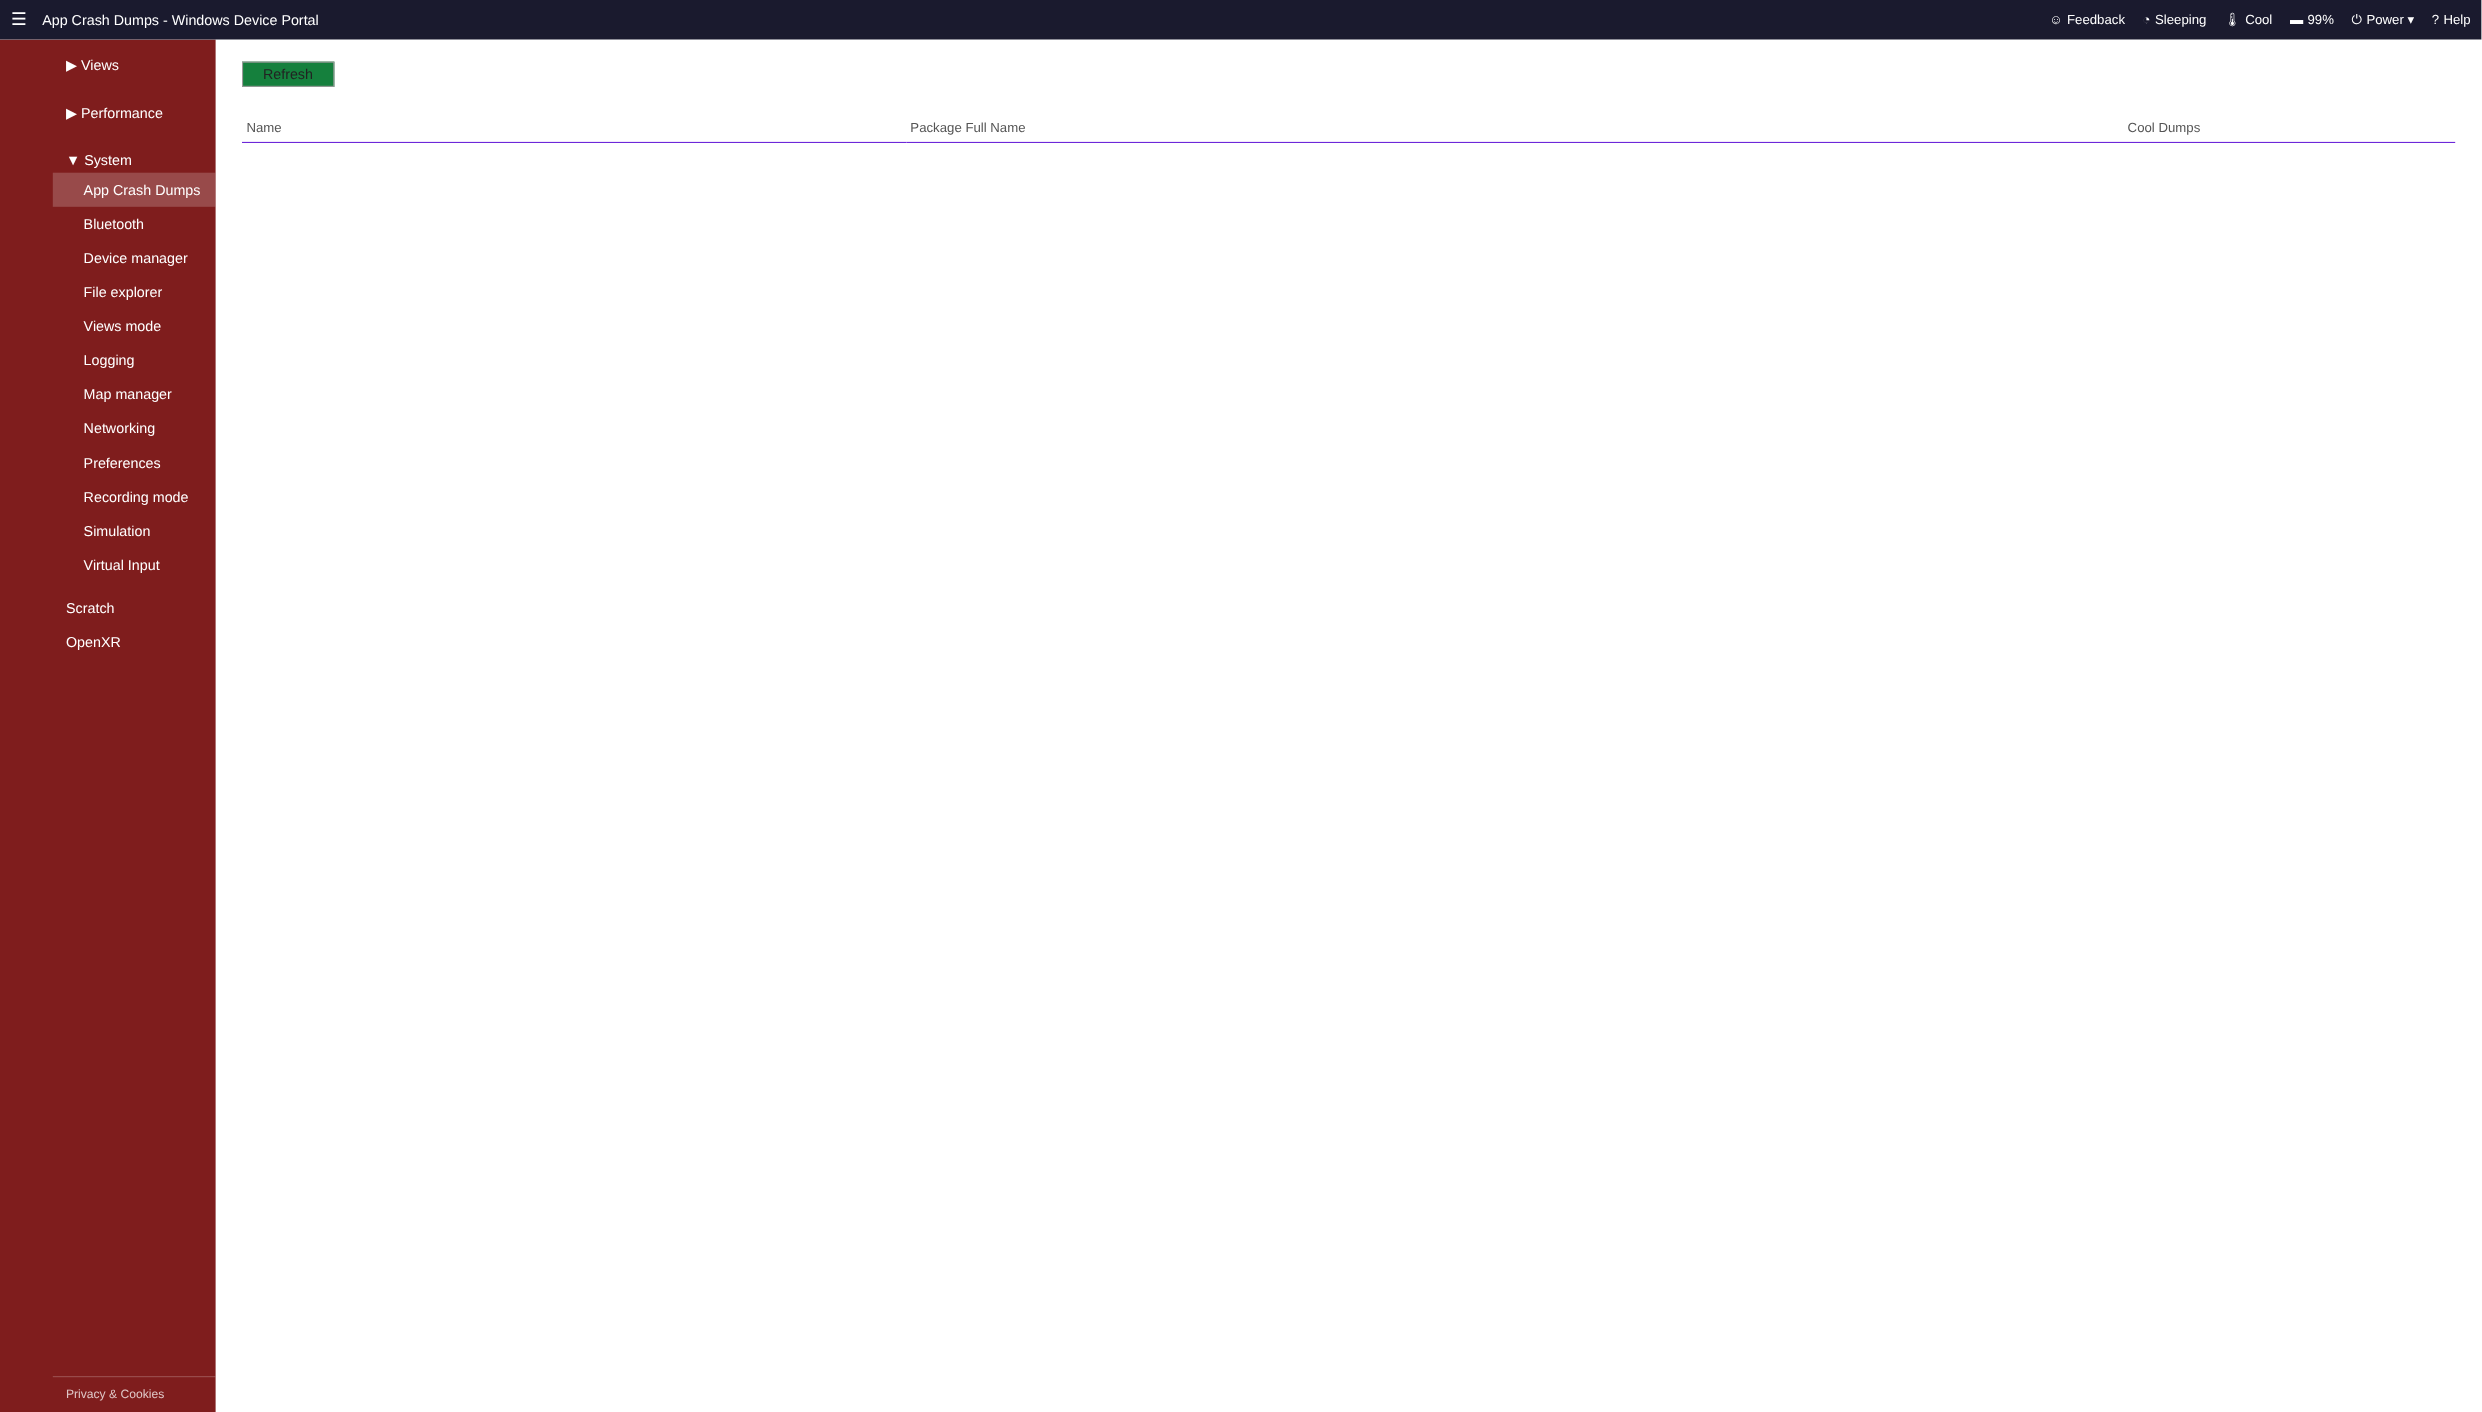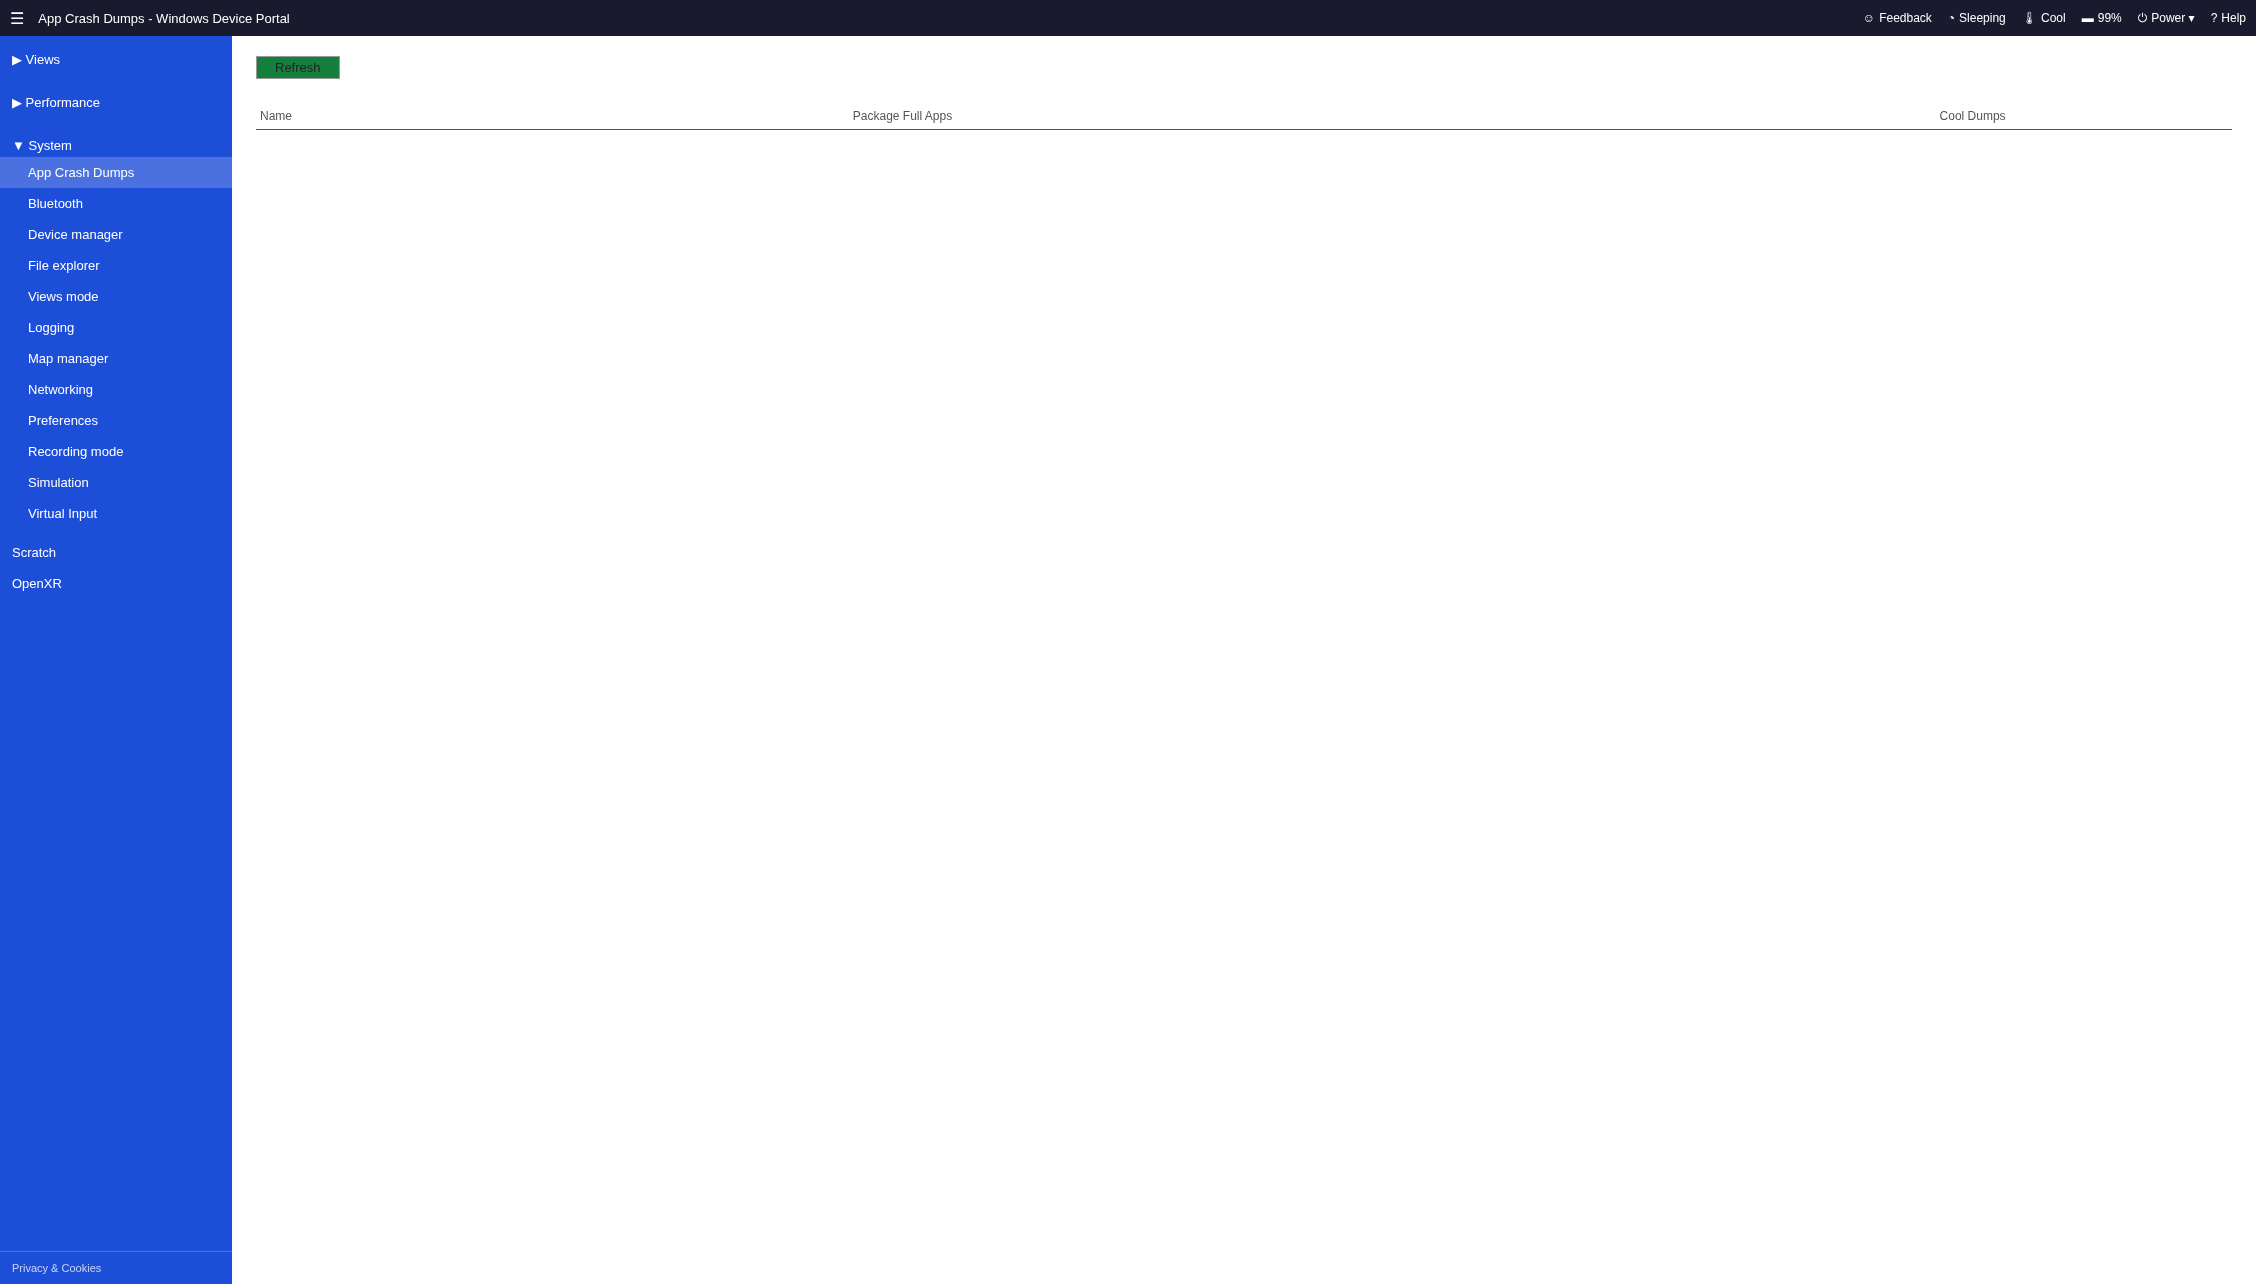--- a/index.html
+++ b/index.html
@@ -40,28 +40,29 @@
 
     
     #main-layout {
       display: flex;
       flex: 1;
       overflow: hidden;
     }
 
     
     #sidebar {
-      width: 232px;
-      background: #1d4ed8;
+      width: 196px;
+      background: #7f1d1d;
       color: #fff;
       display: flex;
       flex-direction: column;
       overflow-y: auto;
       flex-shrink: 0;
       position: relative;
+      padding-left: 48px;
     }
     #sidebar .nav-section {
       padding: 8px 0;
     }
     #sidebar .nav-group-label {
       padding: 8px 16px 4px 12px;
       font-size: 13px;
       cursor: pointer;
       display: flex;
       align-items: center;
@@ -225,21 +226,21 @@
 
   <div id="content">
     <div id="content-inner">
       <button class="refresh-btn">Refresh</button>
 
 
       <table class="data-table">
         <thead>
           <tr>
             <th class="col-name">Name</th>
-            <th class="col-package">Package Full Apps</th>
+            <th class="col-package">Package Full Name</th>
             <th class="col-dumps">Cool Dumps</th>
           </tr>
         </thead>
         <tbody id="table-body">
         </tbody>
       </table>
     </div>
   </div>
 
 </div>

